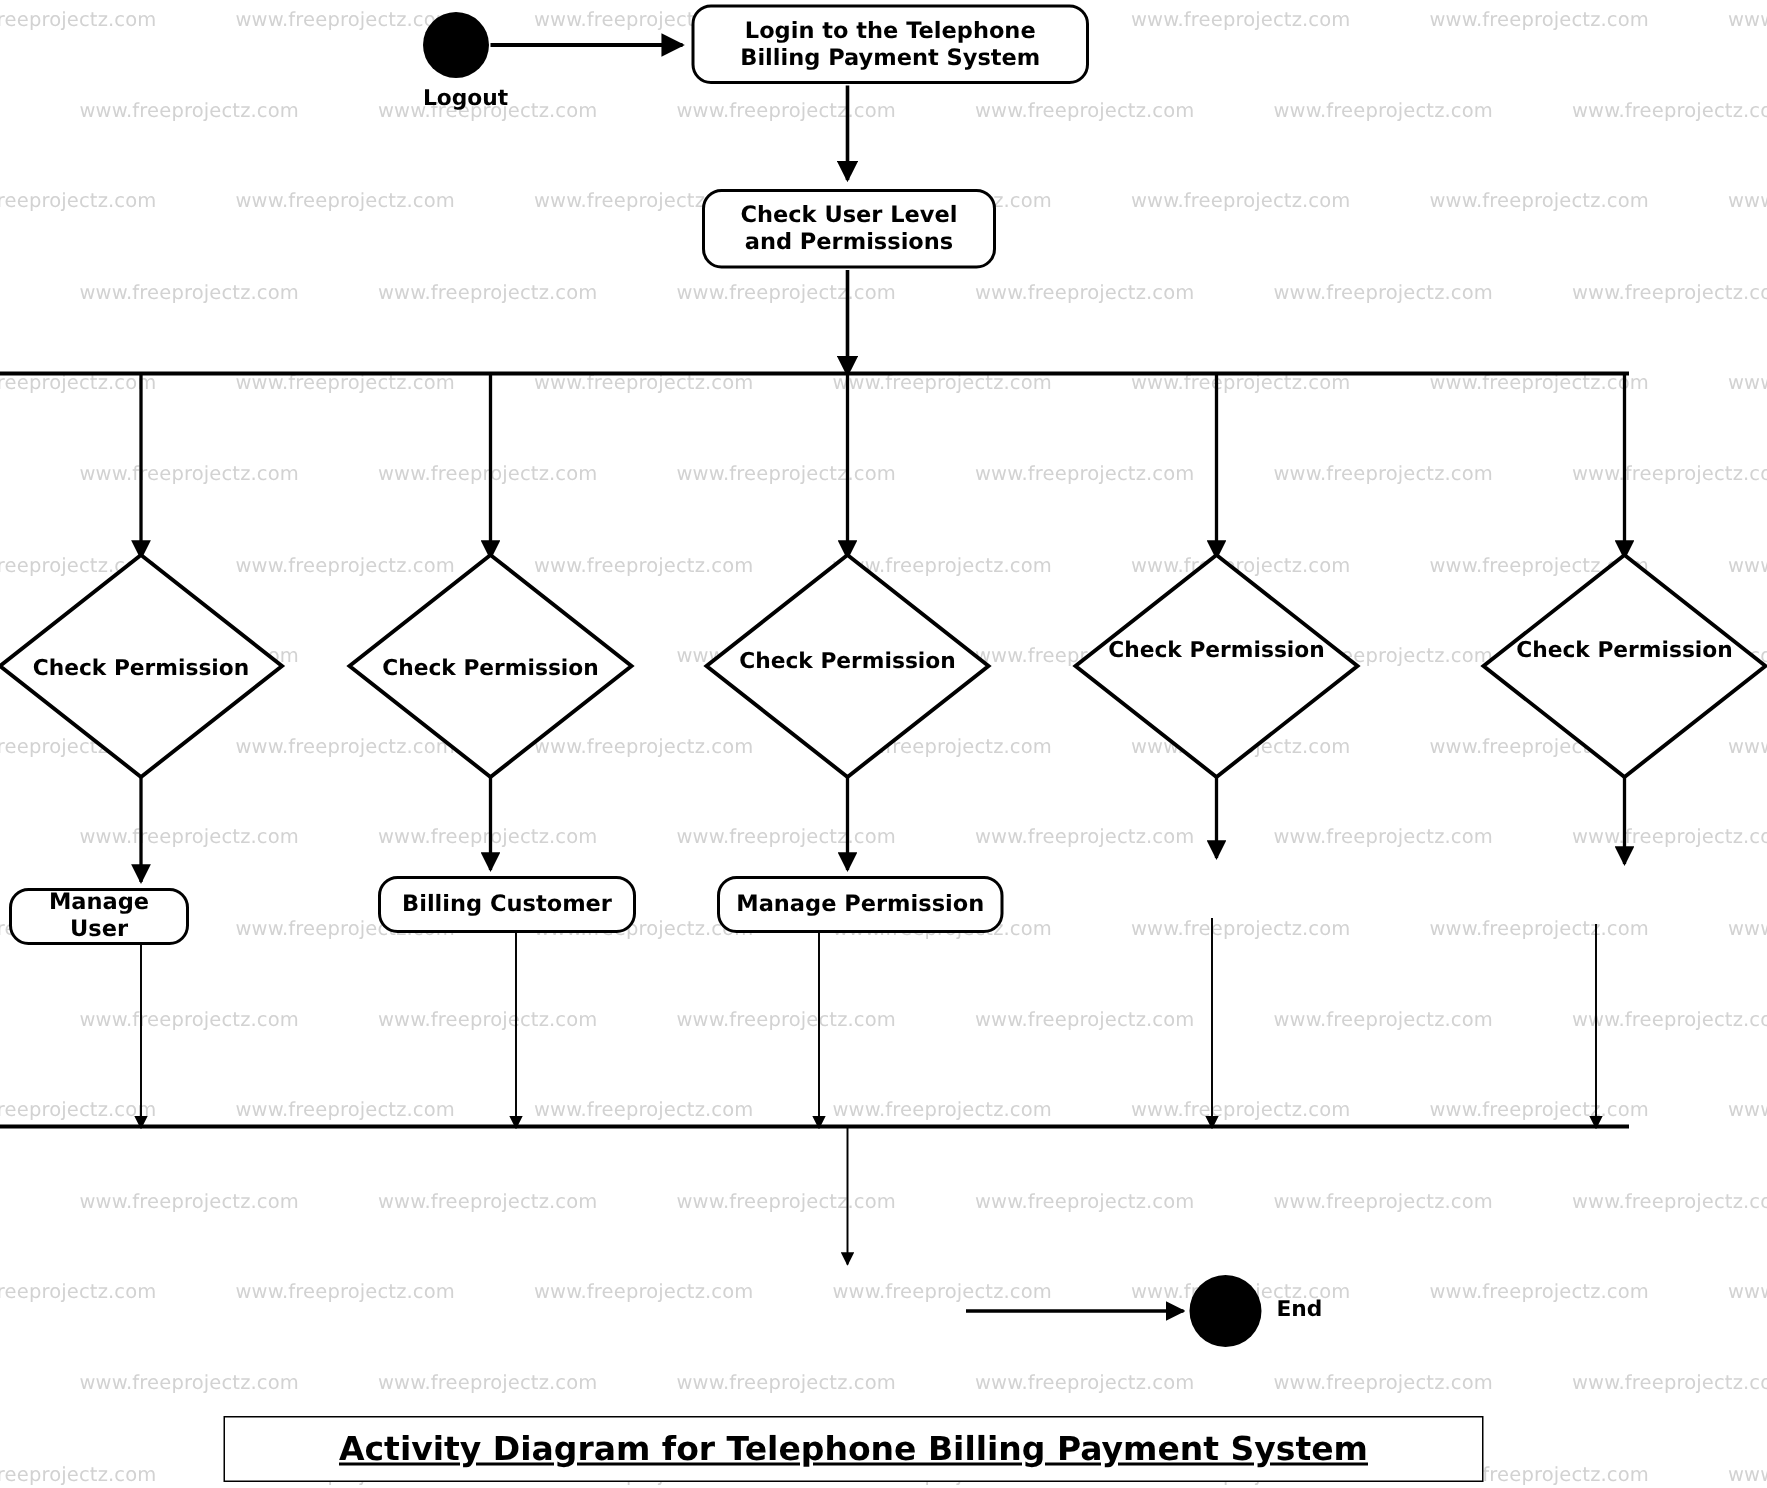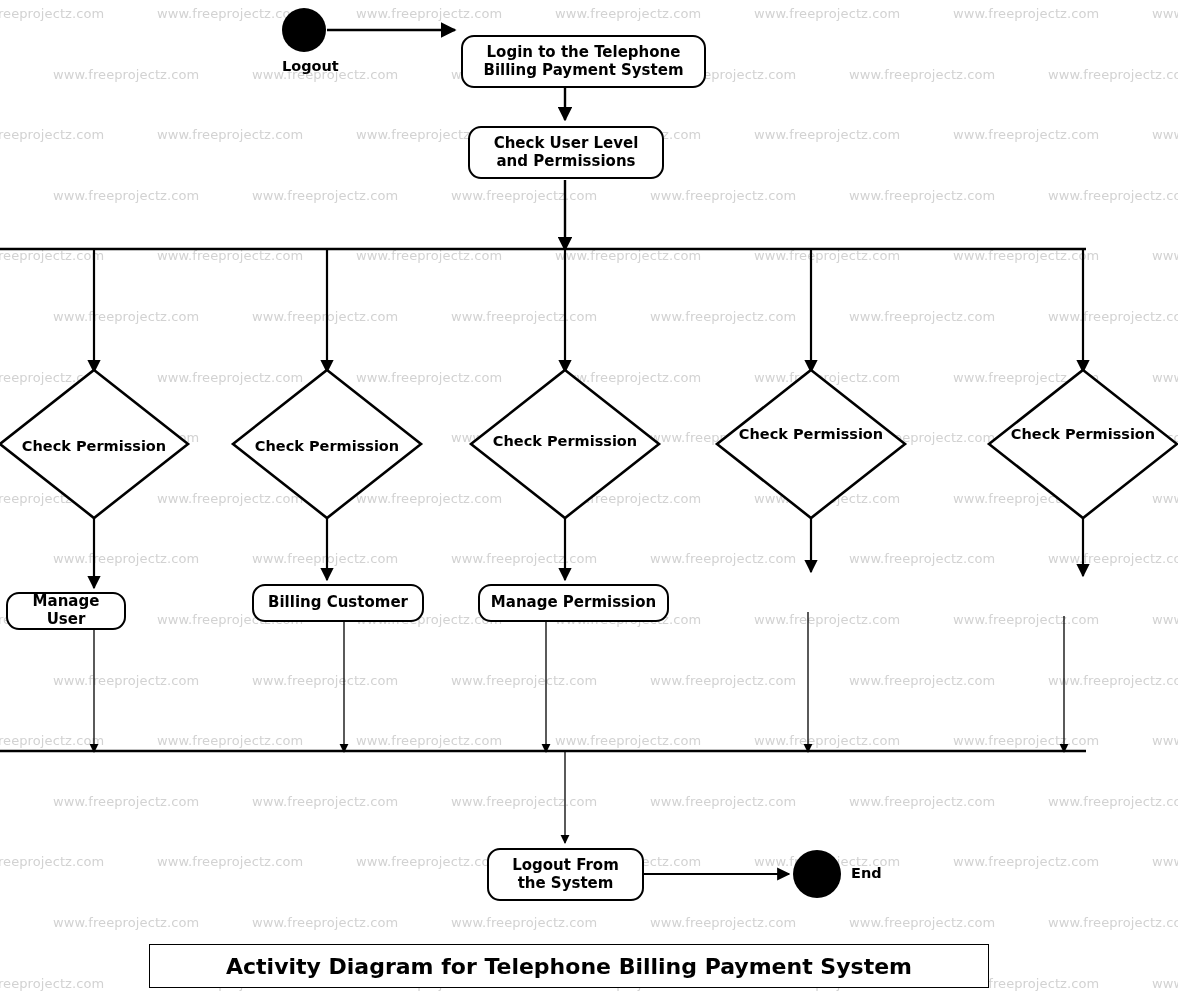--- a/index.html
+++ b/index.html
@@ -284,41 +284,40 @@
       <line x1="0" y1="751" x2="1086" y2="751" stroke="#000000" stroke-width="2.6"></line>
 
       <line x1="565" y1="751" x2="565" y2="843" stroke="#000000" stroke-width="1.3" marker-end="url(#arrow-thin)"></line>
 
       <line x1="644" y1="874" x2="789" y2="874" stroke="#000000" stroke-width="2.2" marker-end="url(#arrow-thick)"></line>
     </svg>
 
     <div class="node initial-node" style="left:282px; top:8px; width:44px; height:44px;"></div>
     <div class="endpoint-label" style="left:282px; top:58px; width:44px; text-align:center;">Logout</div>
 
-    <div class="node action" style="left:461px; top:3px; width:245px; height:53px;margin-top:32px;">Login to the Telephone Billing Payment System</div>
+    <div class="node action" style="left:461px; top:3px; width:265px; height:53px;">Login to the Telephone Billing Payment System</div>
 
     <div class="node action" style="left:468px; top:126px; width:196px; height:53px;">Check User Level and Permissions</div>
 
     <div class="node action" style="left:6px; top:592px; width:120px; height:38px;">Manage User</div>
 
     <div class="node action" style="left:252px; top:584px; width:172px; height:38px;">Billing Customer</div>
 
     <div class="node action" style="left:478px; top:584px; width:191px; height:38px;">Manage Permission</div>
 
 
 
-    <div class="node action" style="left:487px; top:848px; width:157px; height:53px;">Logout From the System</div>
 
     <div class="decision-label" style="left:94px; top:447px;">Check Permission</div>
     <div class="decision-label" style="left:327px; top:447px;">Check Permission</div>
     <div class="decision-label" style="left:565px; top:442px;">Check Permission</div>
     <div class="decision-label" style="left:811px; top:435px;">Check Permission</div>
     <div class="decision-label" style="left:1083px; top:435px;">Check Permission</div>
 
     <div class="node final-node" style="left:793px; top:850px; width:48px; height:48px;"></div>
     <div class="endpoint-label" style="left:851px; top:865px;">End</div>
 
-    <div class="title-box" style="left:149px; top:944px; width:840px; height:44px;">
+    <div class="title-box" style="left:149px; top:944px; width:840px; height:44px;text-decoration:underline;">
       <span>Activity Diagram for Telephone Billing Payment System</span>
     </div>
 
   </div>
 </div>
 
 </body></html>

